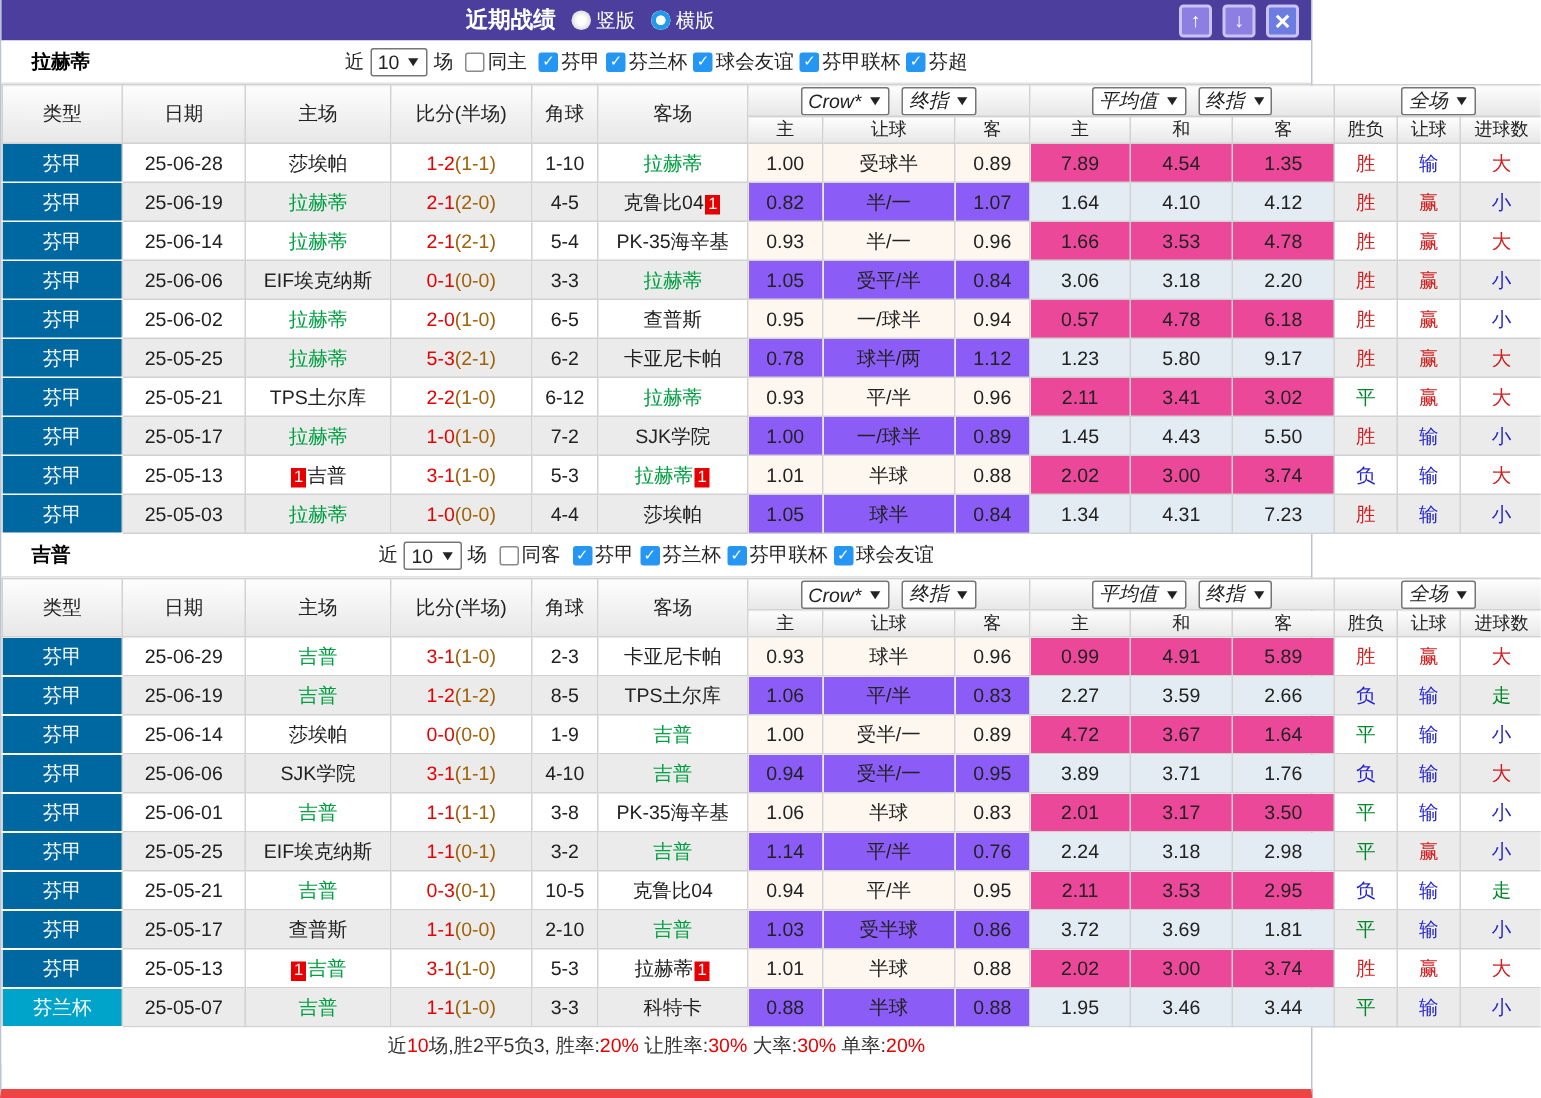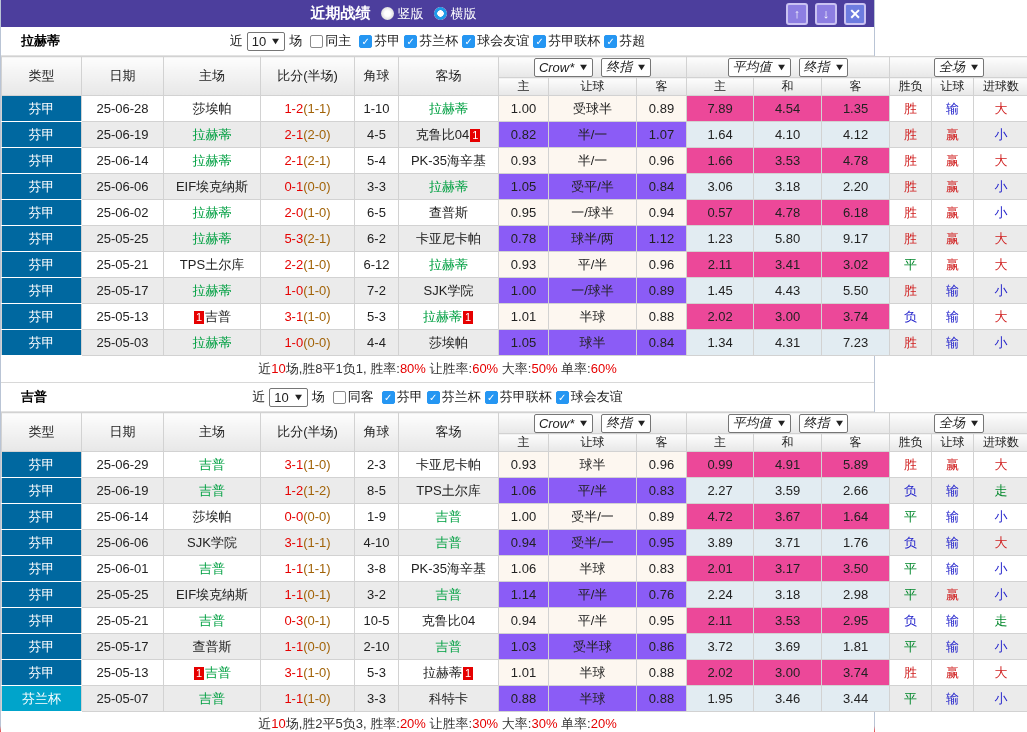--- a/index.html
+++ b/index.html
@@ -355,21 +355,20 @@
           <td class="crow">0.84</td>
           <td class="avg">1.34</td>
           <td class="avg">4.31</td>
           <td class="avg">7.23</td>
           <td class="res-r">胜</td>
           <td class="res-b">输</td>
           <td class="res-b">小</td>
         </tr>
       </tbody>
   </table>
-  <div class="summary"><span>近</span><span class="red">10</span><span>场,胜8平1负1, 胜率:</span><span class="red">80%</span><span> 让胜率:</span><span class="red">60%</span><span> 大率:</span><span class="red">50%</span><span> 单率:</span><span class="red">60%</span></div>
 
   <div class="filter-row">
     <span class="team-name">吉普</span>
     <span class="filter-center">
       <span>近</span>
       <span class="select">
           <span>10</span>
           <span class="arr">▼</span>
         </span>
       <span class="gap-r">场</span>

